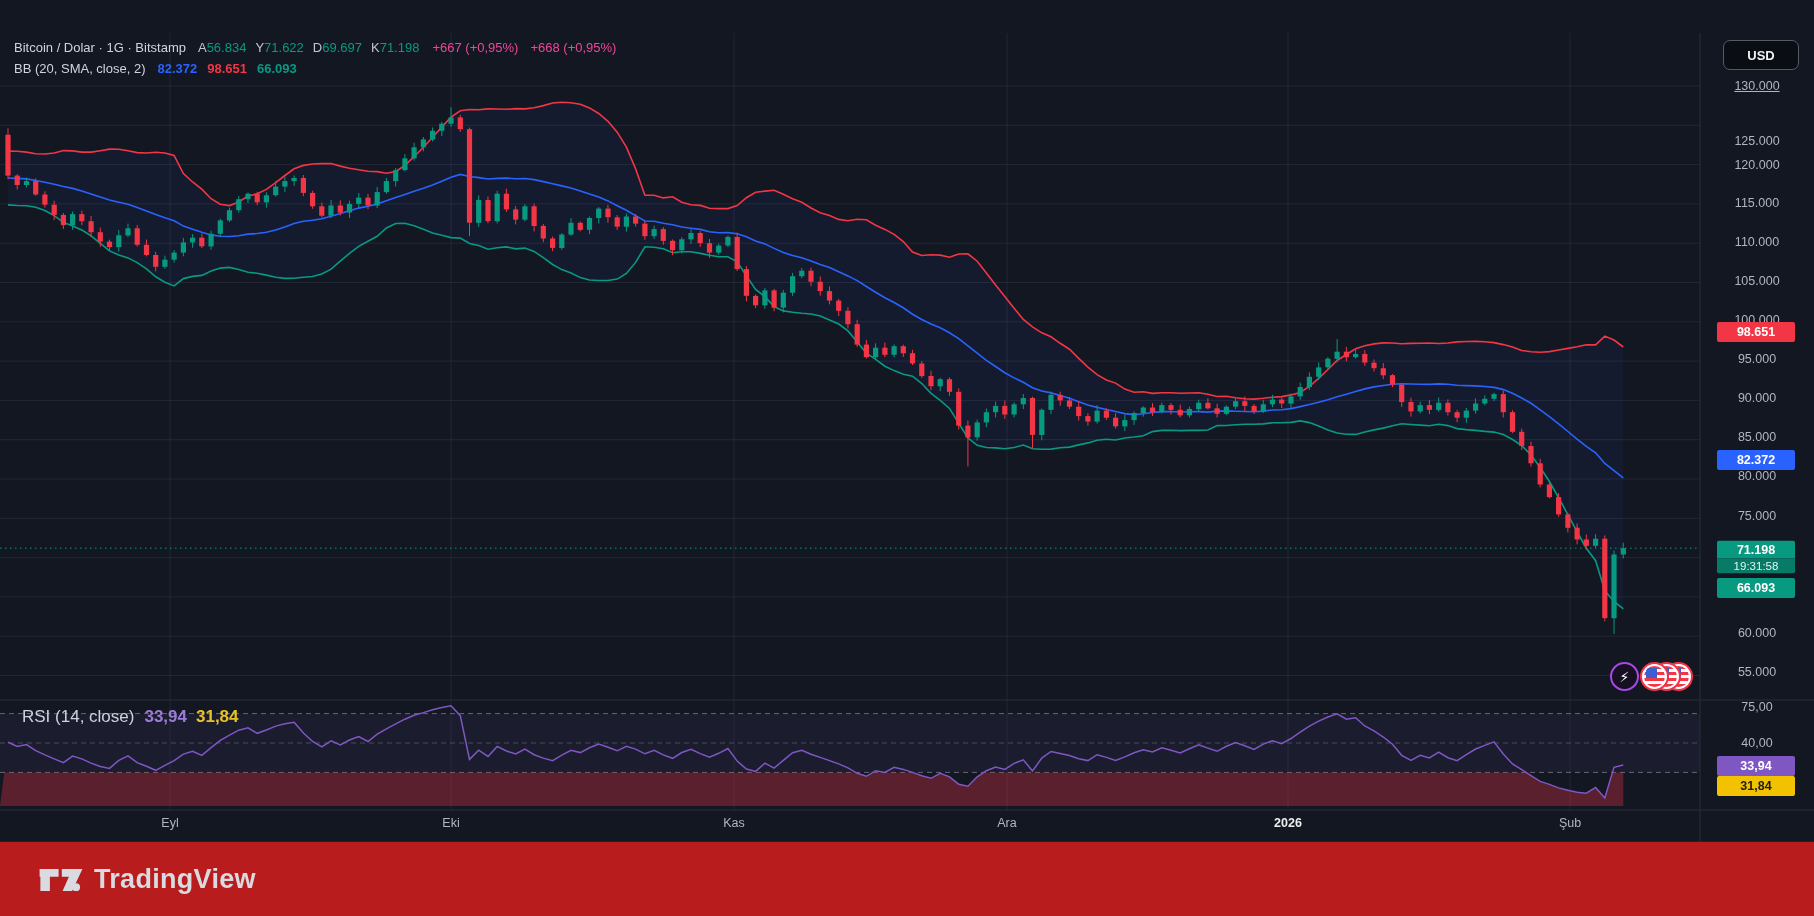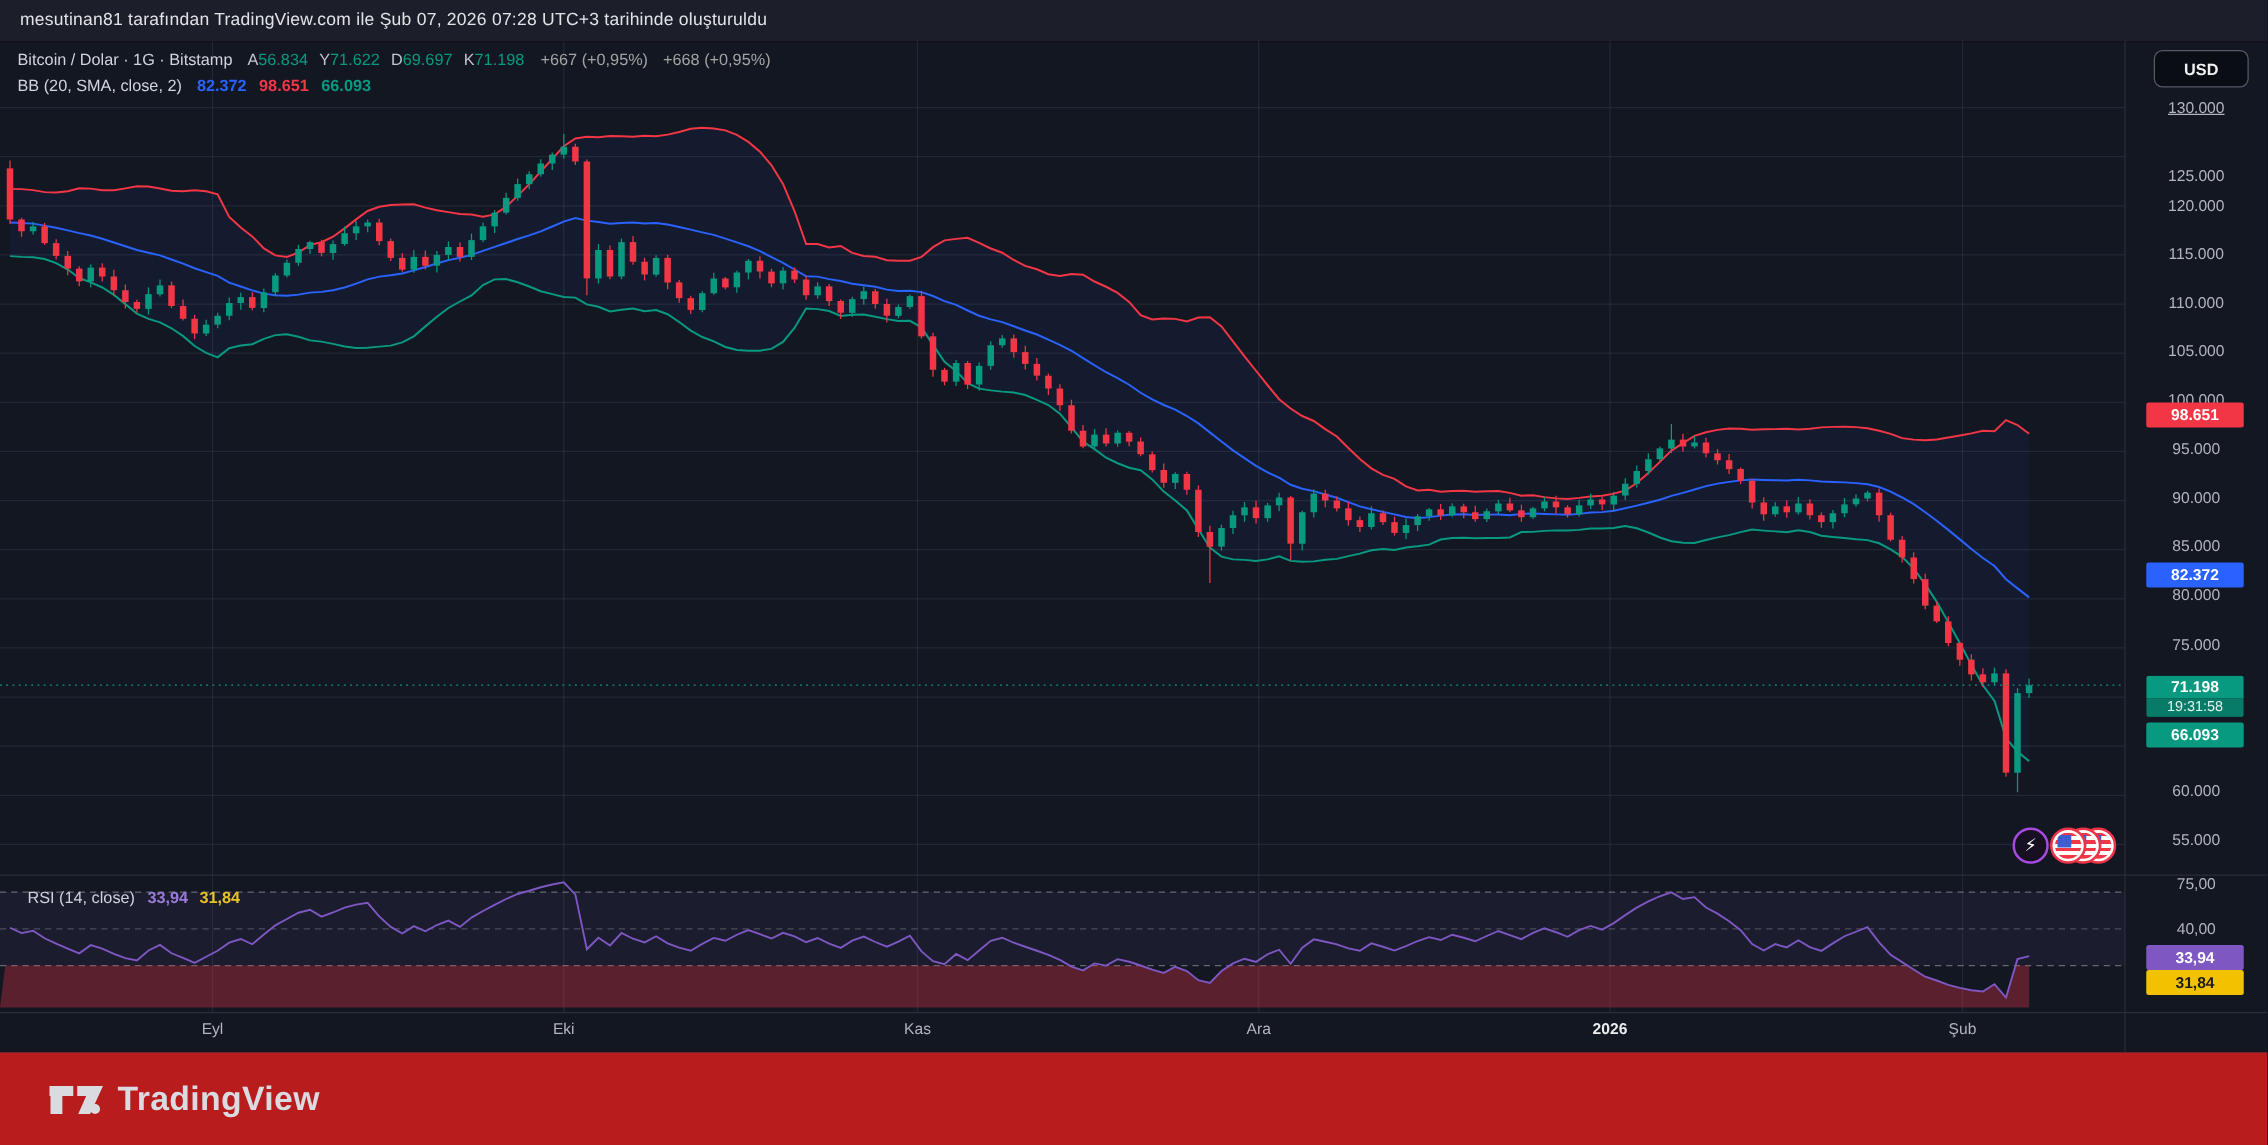--- a/index.html
+++ b/index.html
@@ -11,23 +11,23 @@
   
   svg#chart{position:absolute;left:0;top:0;}
   
   .lgnd{position:absolute;display:flex;align-items:center;font-size:13px;color:#d1d4dc;white-space:nowrap;}
   #lg1{left:14px;top:39px;height:17px;}
   #lg2{left:14px;top:60px;height:17px;}
   .lgnd .t{margin-right:12px;}
   .pair{margin-right:9px;}
   .pair .k{color:#c2c5cd;}
   .gv{color:#089981;}
-  .chg{color:#a3a3a3;margin-left:4px;margin-right:8px;}
+  .chg{color:#ec4899;margin-left:4px;margin-right:8px;}
   .bbv{margin-right:10px;font-weight:bold;}
-  #rsilg{left:22px;top:709px;height:16px;font-size:13px;}
+  #rsilg{left:22px;top:709px;height:16px;font-size:17px;}
   #rsilg .t{margin-right:10px;color:#cfd2da;}
   #rsilg .v1{color:#9b7bd8;margin-right:9px;font-weight:bold;}
   #rsilg .v2{color:#e5c227;font-weight:bold;}
   
   #usd{position:absolute;left:1723px;top:40px;width:74px;height:28px;background:#0b0d14;border:1px solid #565a66;
     border-radius:7px;color:#f0f1f3;font-size:13px;font-weight:bold;display:flex;align-items:center;justify-content:center;cursor:pointer;}
   
   .tick{position:absolute;left:1700px;width:114px;text-align:center;font-size:12.5px;color:#b2b5be;transform:translateY(-50%);}
   .ttick{position:absolute;top:816px;transform:translateX(-50%);font-size:12.5px;color:#b2b5be;}
   .ttick.b{color:#eceded;font-weight:bold;}
@@ -50,23 +50,20 @@
   #ftr{position:absolute;left:0;top:842px;width:1814px;height:74px;background:#b91c1c;}
   #ftr .wrap{position:absolute;left:38px;top:22px;display:flex;align-items:center;cursor:pointer;}
   #ftr svg{margin-right:10px;}
   #ftr .wm{font-size:27px;font-weight:bold;color:#d9dbe0;letter-spacing:.3px;}
 </style>
 </head>
 <body>
 
 <div id="stage">
 
-  <div id="hdr">
-    <span>mesutinan81 tarafından TradingView.com ile Şub 07, 2026 07:28 UTC+3 tarihinde oluşturuldu</span>
-  </div>
 
   <svg id="chart" width="1814" height="916">
       <line x1="0" y1="86" x2="1700" y2="86" stroke="rgba(54,60,78,0.45)" stroke-width="1"></line>
       <line x1="0" y1="125.30000000000001" x2="1700" y2="125.30000000000001" stroke="rgba(54,60,78,0.45)" stroke-width="1"></line>
       <line x1="0" y1="164.60000000000002" x2="1700" y2="164.60000000000002" stroke="rgba(54,60,78,0.45)" stroke-width="1"></line>
       <line x1="0" y1="203.9" x2="1700" y2="203.9" stroke="rgba(54,60,78,0.45)" stroke-width="1"></line>
       <line x1="0" y1="243.20000000000002" x2="1700" y2="243.20000000000002" stroke="rgba(54,60,78,0.45)" stroke-width="1"></line>
       <line x1="0" y1="282.5" x2="1700" y2="282.5" stroke="rgba(54,60,78,0.45)" stroke-width="1"></line>
       <line x1="0" y1="321.8" x2="1700" y2="321.8" stroke="rgba(54,60,78,0.45)" stroke-width="1"></line>
       <line x1="0" y1="361.1" x2="1700" y2="361.1" stroke="rgba(54,60,78,0.45)" stroke-width="1"></line>

